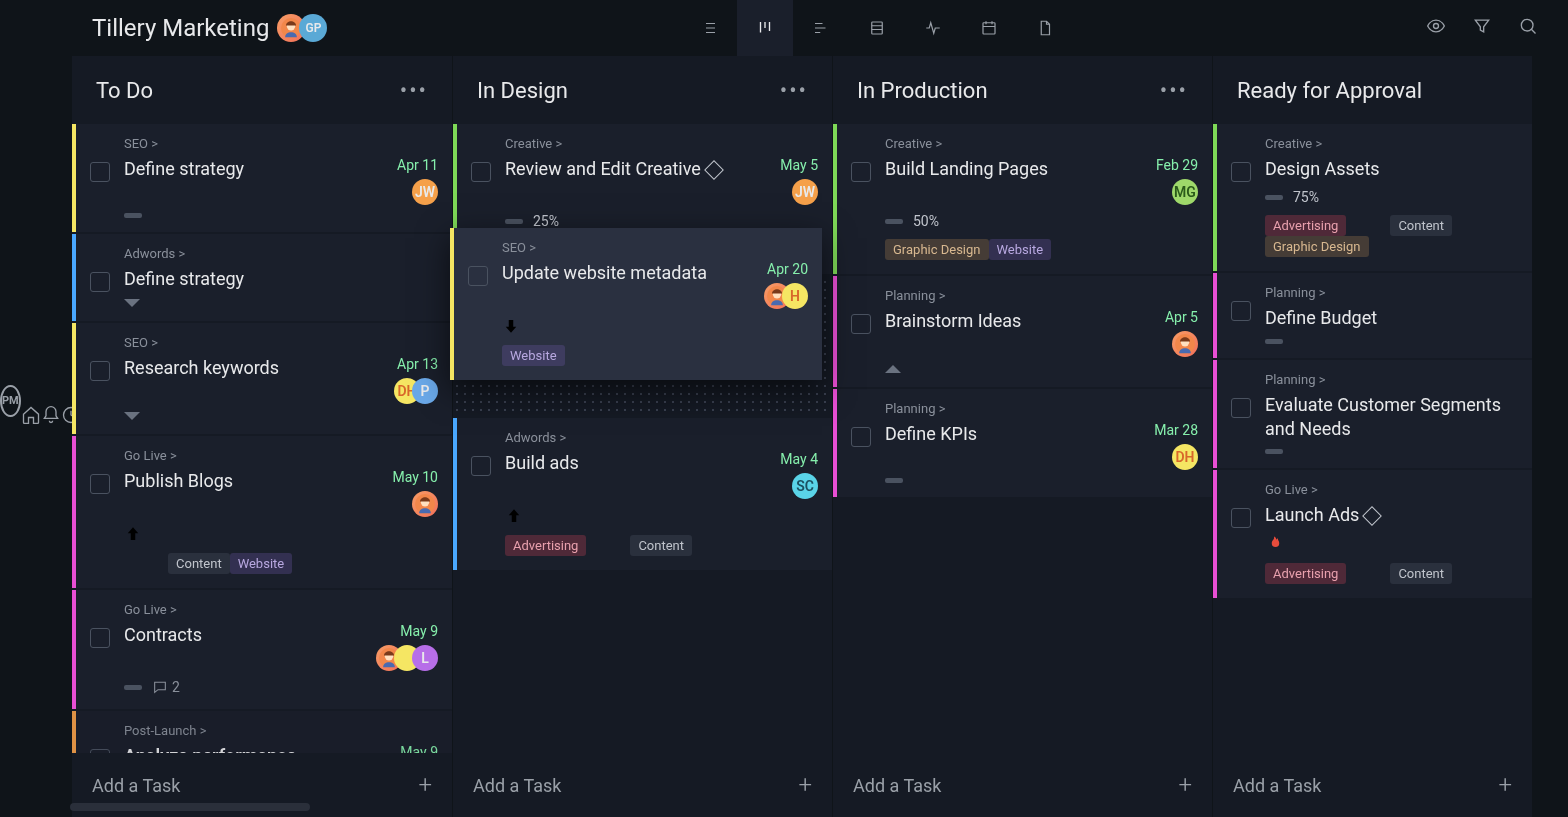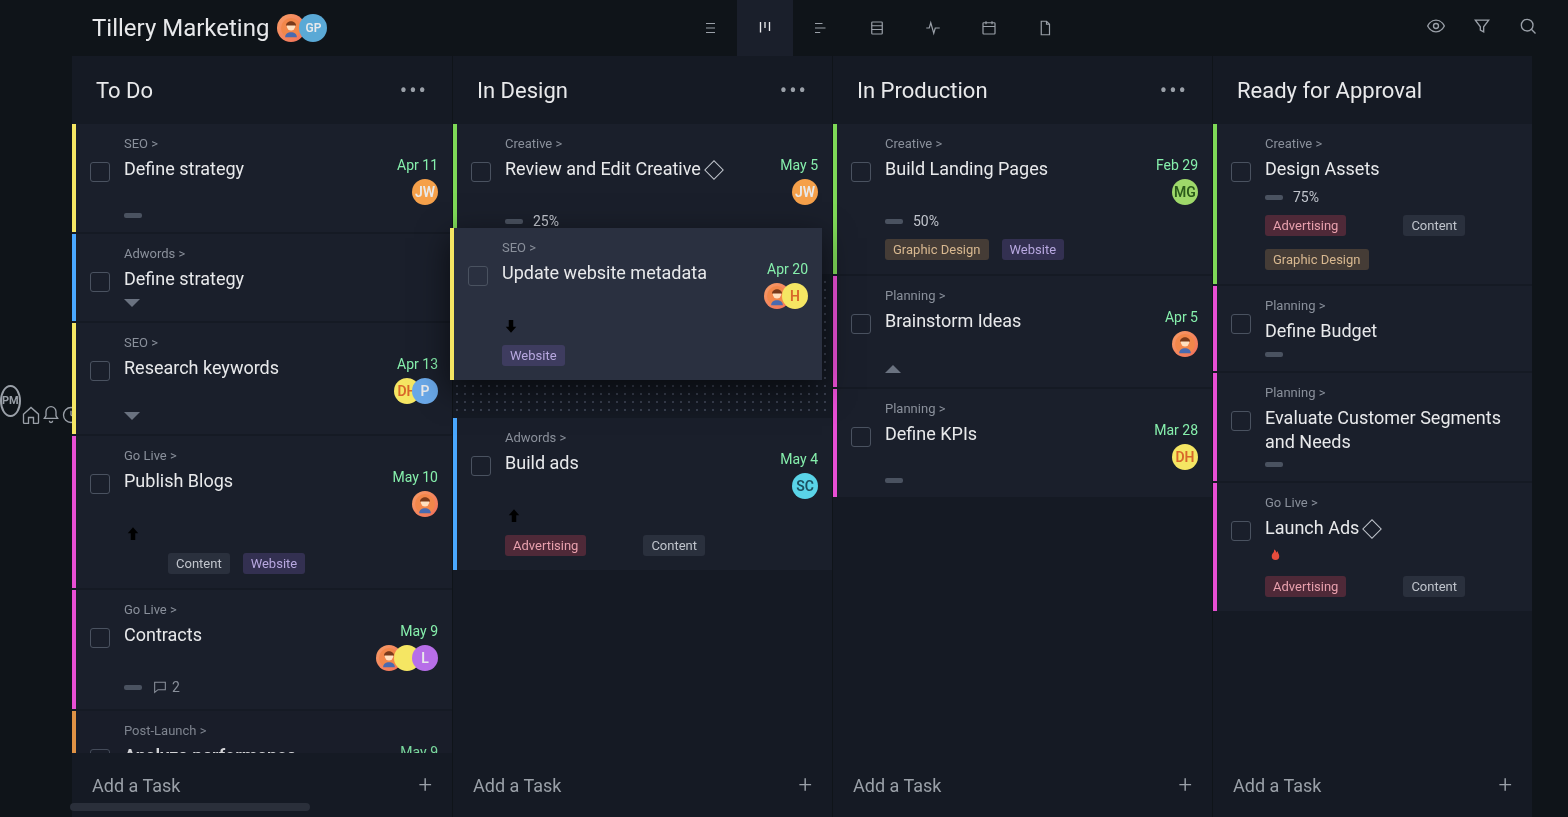--- a/index.html
+++ b/index.html
@@ -59,21 +59,21 @@
 .avatars-stack .av:first-child{margin-left:0;}
 .bar { width:18px; height:5px; background:#4a5260; border-radius:2px; }
 .pct { font-size:14px; color:#c0c4cc; }
 .chev-down{width:0;height:0;border-left:8px solid transparent;border-right:8px solid transparent;border-top:8px solid #6a7280;}
 .chev-up{width:0;height:0;border-left:8px solid transparent;border-right:8px solid transparent;border-bottom:8px solid #6a7280;}
 .arrow{width:18px;height:18px;}
 .flame{width:18px;height:18px;fill:#e74c3c;}
 .diamond{display:inline-block;width:14px;height:14px;border:1.5px solid #c0c4cc;transform:rotate(45deg);margin-left:6px;vertical-align:middle;}
 .comment{display:flex;align-items:center;gap:4px;color:#8a909b;font-size:14px;}
 .comment svg{width:16px;height:16px;}
-.tags{display:flex;flex-wrap:wrap;gap:13px;margin-top:10px;}
+.tags{display:flex;flex-wrap:wrap;gap:0;margin-top:10px;}
 .tag{font-size:13px;padding:3px 8px;border-radius:3px;color:#c0c4cc;}
 .tag.advertising{background:rgba(180,60,80,.35);color:#e8a0ad;}
 .tag.content{background:rgba(90,100,115,.25);margin-left:44px;}
 .tag.website{background:rgba(110,90,170,.3);color:#b8a8e0;}
 .tag.graphic{background:rgba(170,130,80,.3);color:#d8b890;}
 .tag.inprogress{background:rgba(90,100,115,.25);}
 
 .add-task{padding:18px 20px;font-size:18px;color:#9aa0a8;display:flex;align-items:center;justify-content:space-between;cursor:pointer;}
 .add-task .plus{font-size:24px;font-weight:300;}
 

